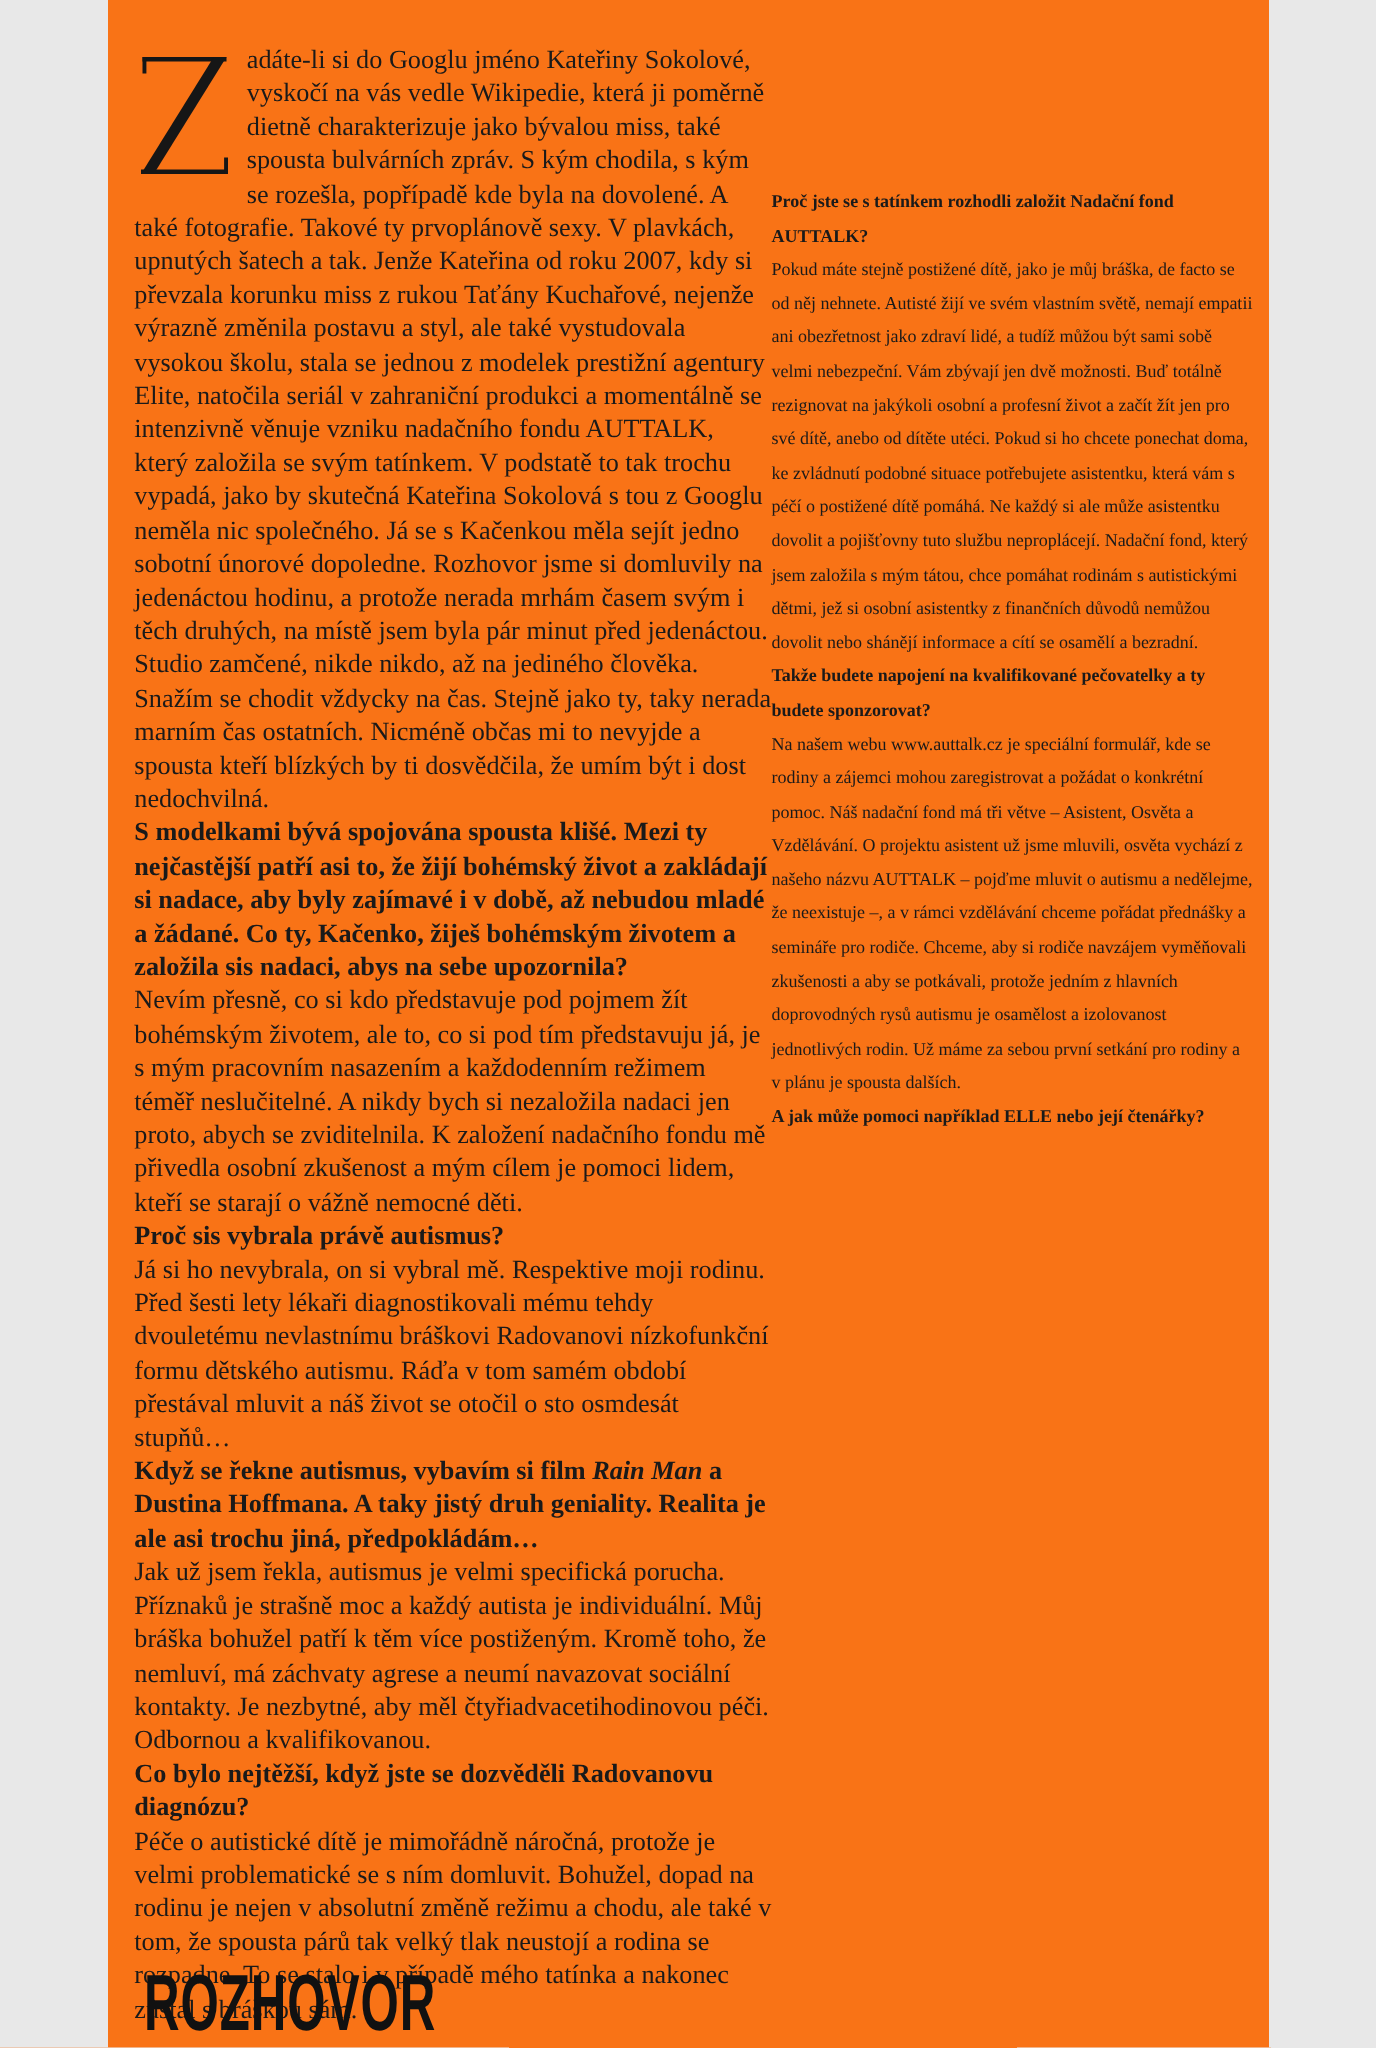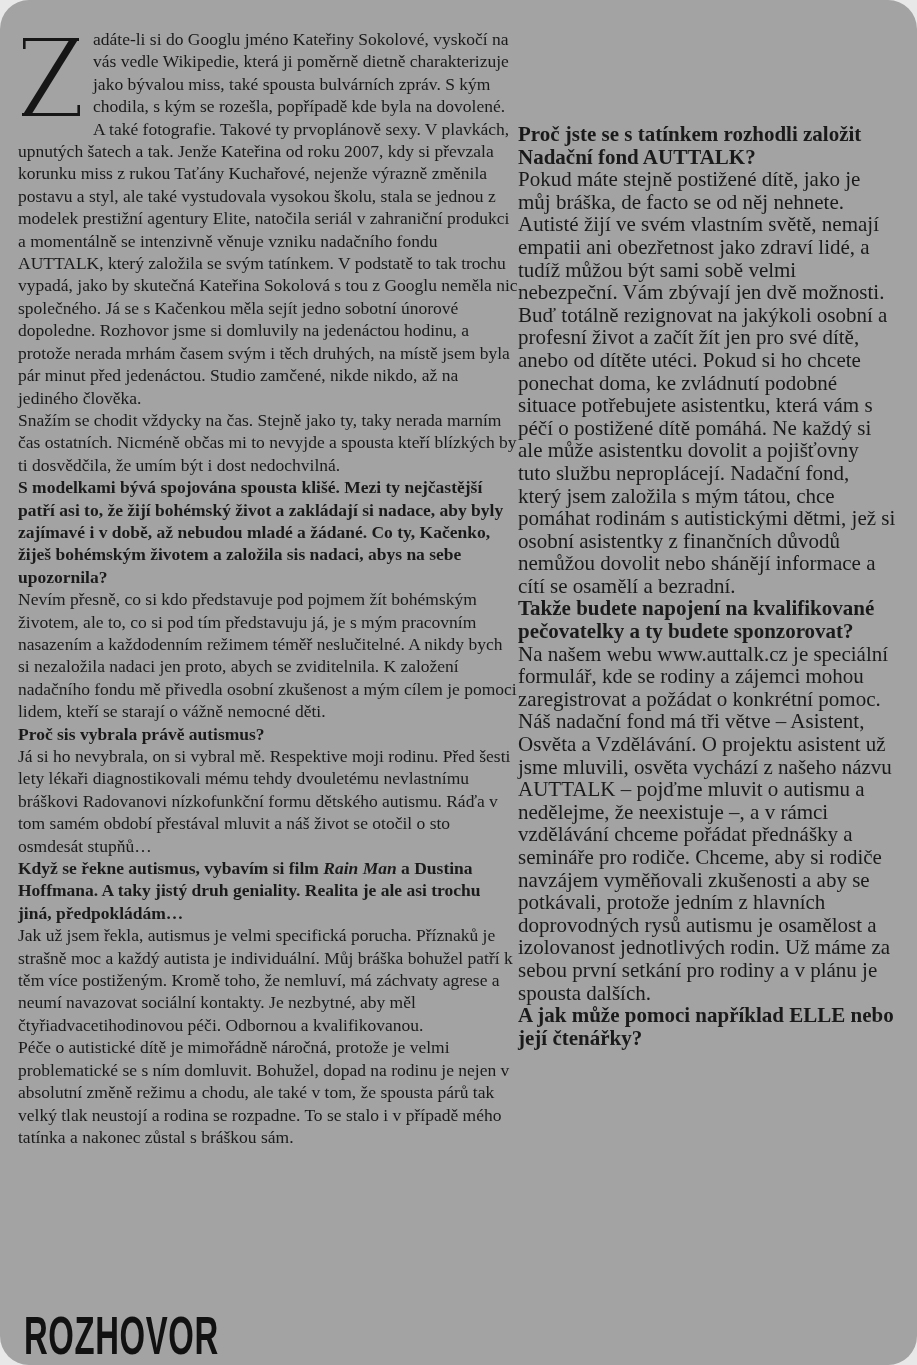--- a/index.html
+++ b/index.html
@@ -1,40 +1,39 @@
 <!DOCTYPE html>
 <html lang="cs"><head>
 <meta charset="utf-8">
 <style>
   html,body{margin:0;padding:0;background:#e8e8e8;}
   .page{
     position:relative;
-    width:917px;height:1365px;
+    width:774px;height:1365px;
     margin:0 auto;
-    background:#a3a3a3;
+    background:#f97316;
     overflow:hidden;
     color:#1a1a1a;
     font-family:"Liberation Serif","DejaVu Serif",serif;
-    border-radius:29px;
   }
   .columns{
     display:flex;
     align-items:flex-start;
     padding:28px 10px 0 18px;
   }
   .col{hyphens:auto;-webkit-hyphens:auto;}
   .col-left{
     width:500px;
     font-size:17.5px;
     line-height:22.4px;
   }
   .col-right{
     width:378px;
     padding-top:95px;
-    font-size:21px;
+    font-size:12px;
     line-height:22.6px;
   }
   p{margin:0;text-align:left;}
   .q{font-weight:bold;}
   .italic{font-style:italic;margin-top:32px;}
   .dropcap{
     float:left;
     width:66px;height:86px;
     margin:5px 9px 0 0;
   }
@@ -91,20 +90,21 @@
           </svg>
         </span><span>adáte-li si do Googlu jméno Kateřiny Sokolové, vyskočí na vás vedle Wikipedie, která ji poměrně dietně charakterizuje jako bývalou miss, také spousta bulvárních zpráv. S kým chodila, s kým se rozešla, popřípadě kde byla na dovolené. A také fotografie. Takové ty prvoplánově sexy. V plavkách, upnutých šatech a tak. Jenže Kateřina od roku 2007, kdy si převzala korunku miss z rukou Taťány Kuchařové, nejenže výrazně změnila postavu a styl, ale také vystudovala vysokou školu, stala se jednou z modelek prestižní agentury Elite, natočila seriál v zahraniční produkci a momentálně se intenzivně věnuje vzniku nadačního fondu AUTTALK, který založila se svým tatínkem. V podstatě to tak trochu vypadá, jako by skutečná Kateřina Sokolová s tou z Googlu neměla nic společného. Já se s Kačenkou měla sejít jedno sobotní únorové dopoledne. Rozhovor jsme si domluvily na jedenáctou hodinu, a protože nerada mrhám časem svým i těch druhých, na místě jsem byla pár minut před jedenáctou. Studio zamčené, nikde nikdo, až na jediného člověka.</span>
       </p>
         <p class="a">Snažím se chodit vždycky na čas. Stejně jako ty, taky nerada marním čas ostatních. Nicméně občas mi to nevyjde a spousta kteří blízkých by ti dosvědčila, že umím být i dost nedochvilná.</p>
         <p class="q"><span>S modelkami bývá spojována spousta klišé. Mezi ty nejčastější patří asi to, že žijí bohémský život a zakládají si nadace, aby byly zajímavé i v době, až nebudou mladé a žádané. Co ty, Kačenko, žiješ bohémským životem a založila sis nadaci, abys na sebe upozornila?</span></p>
         <p class="a">Nevím přesně, co si kdo představuje pod pojmem žít bohémským životem, ale to, co si pod tím představuju já, je s mým pracovním nasazením a každodenním režimem téměř neslučitelné. A nikdy bych si nezaložila nadaci jen proto, abych se zviditelnila. K založení nadačního fondu mě přivedla osobní zkušenost a mým cílem je pomoci lidem, kteří se starají o vážně nemocné děti.</p>
         <p class="q"><span>Proč sis vybrala právě autismus?</span></p>
         <p class="a">Já si ho nevybrala, on si vybral mě. Respektive moji rodinu. Před šesti lety lékaři diagnostikovali mému tehdy dvouletému nevlastnímu bráškovi Radovanovi nízkofunkční formu dětského autismu. Ráďa v tom samém období přestával mluvit a náš život se otočil o sto osmdesát stupňů…</p>
         <p class="q"><span>Když se řekne autismus, vybavím si film </span><span class="italic">Rain Man</span><span> a Dustina Hoffmana. A taky jistý druh geniality. Realita je ale asi trochu jiná, předpokládám…</span></p>
         <p class="a">Jak už jsem řekla, autismus je velmi specifická porucha. Příznaků je strašně moc a každý autista je individuální. Můj bráška bohužel patří k těm více postiženým. Kromě toho, že nemluví, má záchvaty agrese a neumí navazovat sociální kontakty. Je nezbytné, aby měl čtyřiadvacetihodinovou péči. Odbornou a kvalifikovanou.</p>
+        <p class="q"><span>Co bylo nejtěžší, když jste se dozvěděli Radovanovu diagnózu?</span></p>
         <p class="a">Péče o autistické dítě je mimořádně náročná, protože je velmi problematické se s ním domluvit. Bohužel, dopad na rodinu je nejen v absolutní změně režimu a chodu, ale také v tom, že spousta párů tak velký tlak neustojí a rodina se rozpadne. To se stalo i v případě mého tatínka a nakonec zůstal s bráškou sám.</p>
       </div>
 
     <div class="col col-right" id="col-right">
         <p class="q"><span>Proč jste se s tatínkem rozhodli založit Nadační fond AUTTALK?</span></p>
         <p class="a">Pokud máte stejně postižené dítě, jako je můj bráška, de facto se od něj nehnete. Autisté žijí ve svém vlastním světě, nemají empatii ani obezřetnost jako zdraví lidé, a tudíž můžou být sami sobě velmi nebezpeční. Vám zbývají jen dvě možnosti. Buď totálně rezignovat na jakýkoli osobní a profesní život a začít žít jen pro své dítě, anebo od dítěte utéci. Pokud si ho chcete ponechat doma, ke zvládnutí podobné situace potřebujete asistentku, která vám s péčí o postižené dítě pomáhá. Ne každý si ale může asistentku dovolit a pojišťovny tuto službu neproplácejí. Nadační fond, který jsem založila s mým tátou, chce pomáhat rodinám s autistickými dětmi, jež si osobní asistentky z finančních důvodů nemůžou dovolit nebo shánějí informace a cítí se osamělí a bezradní.</p>
         <p class="q"><span>Takže budete napojení na kvalifikované pečovatelky a ty budete sponzorovat?</span></p>
         <p class="a">Na našem webu www.auttalk.cz je speciální formulář, kde se rodiny a zájemci mohou zaregistrovat a požádat o konkrétní pomoc. Náš nadační fond má tři větve – Asistent, Osvěta a Vzdělávání. O projektu asistent už jsme mluvili, osvěta vychází z našeho názvu AUTTALK – pojďme mluvit o autismu a nedělejme, že neexistuje –, a v rámci vzdělávání chceme pořádat přednášky a semináře pro rodiče. Chceme, aby si rodiče navzájem vyměňovali zkušenosti a aby se potkávali, protože jedním z hlavních doprovodných rysů autismu je osamělost a izolovanost jednotlivých rodin. Už máme za sebou první setkání pro rodiny a v plánu je spousta dalších.</p>
         <p class="q"><span>A jak může pomoci například ELLE nebo její čtenářky?</span></p>
       </div>

